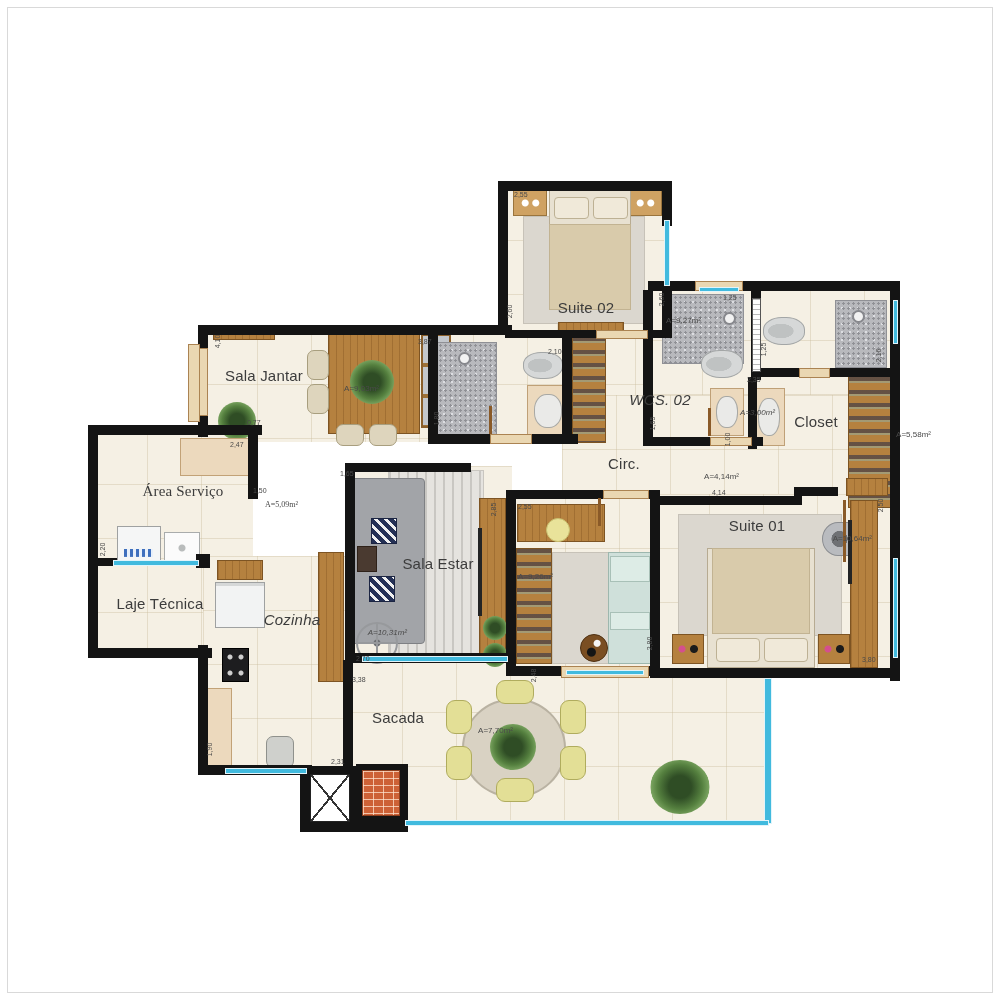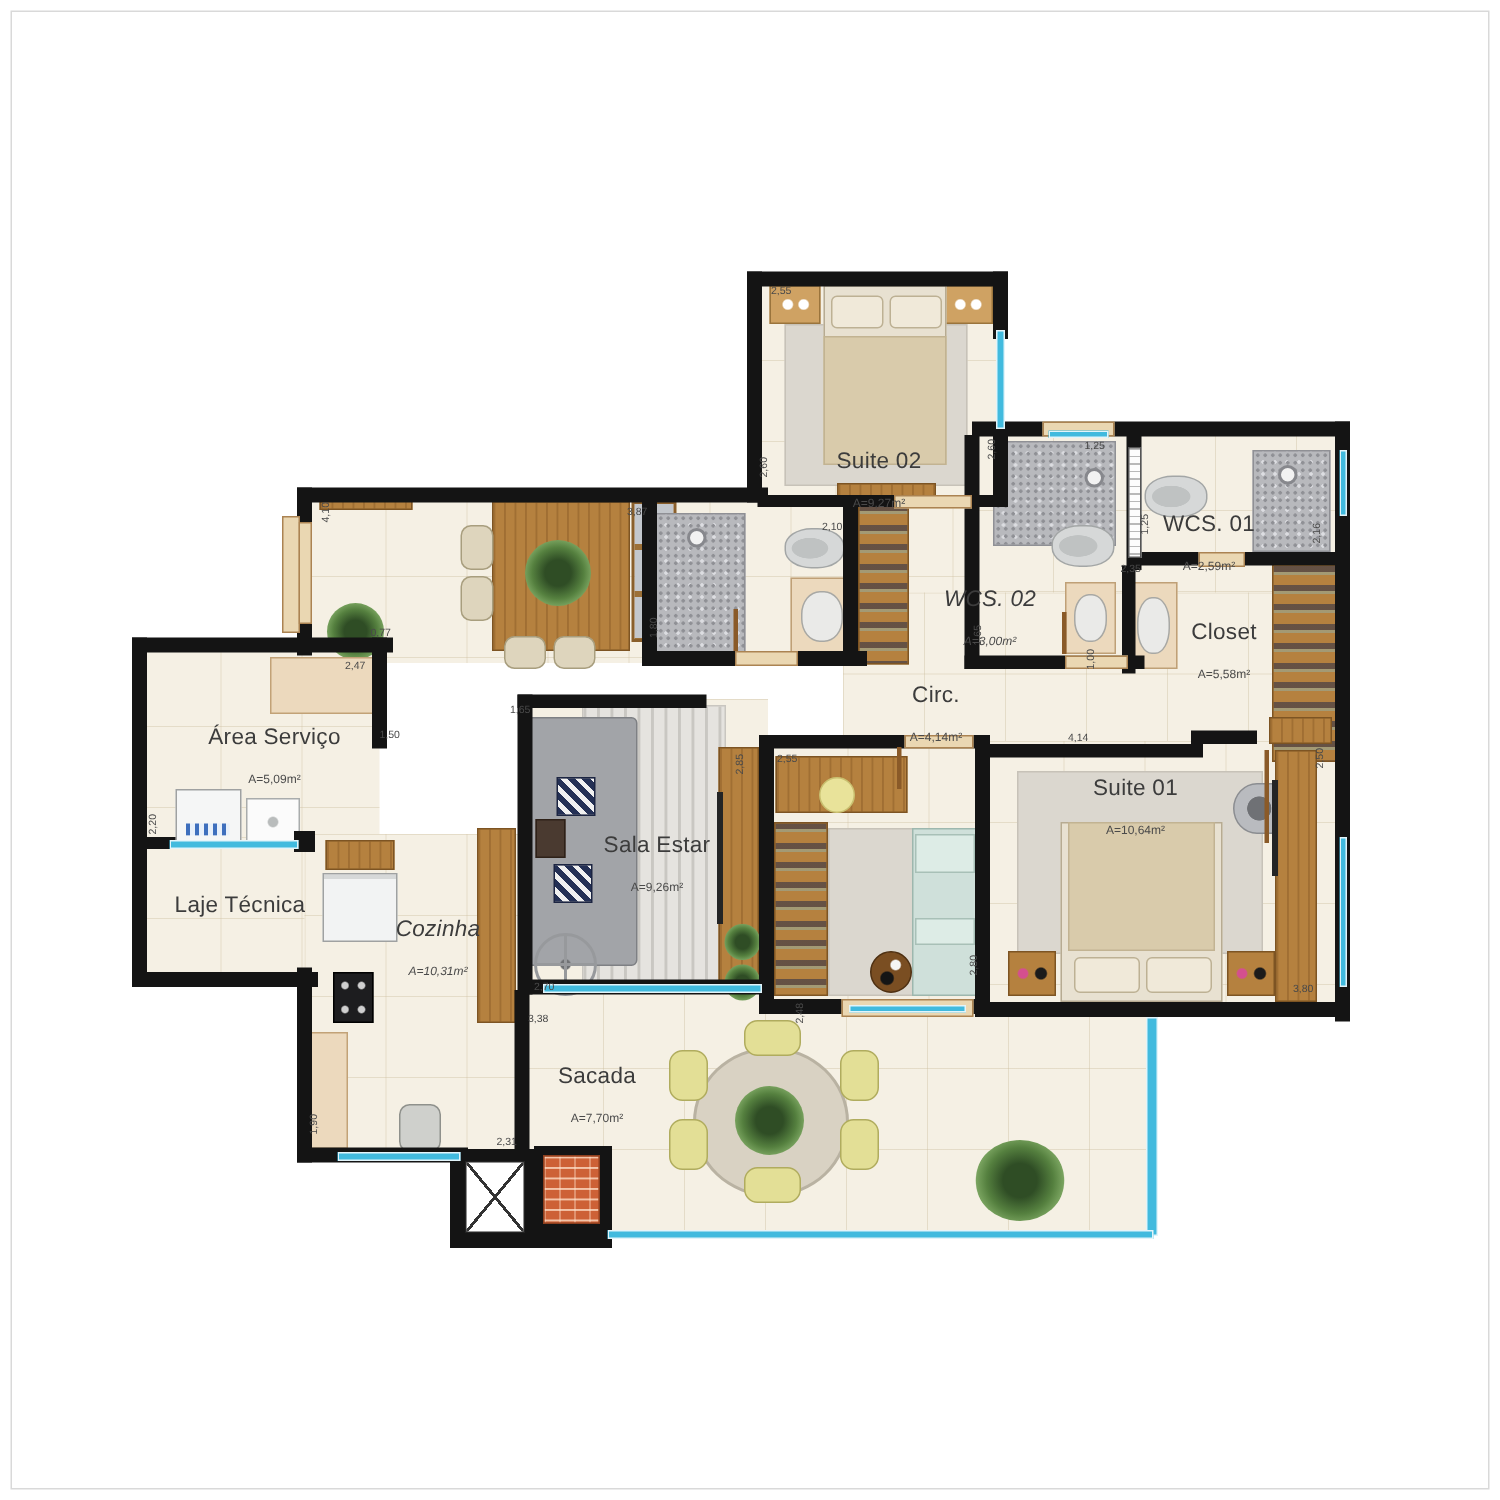--- a/index.html
+++ b/index.html
@@ -80,21 +80,21 @@
     background-size:10px 7px;}
   .xwhite{background:#ffffff;border:1px solid #222;
     background-image:linear-gradient(to top right,transparent calc(50% - 1px),#333 calc(50% - 1px) calc(50% + 1px),transparent calc(50% + 1px)),
       linear-gradient(to bottom right,transparent calc(50% - 1px),#333 calc(50% - 1px) calc(50% + 1px),transparent calc(50% + 1px));}
   .louver{background:#fdfdfd;border:1px solid #555;
     background-image:repeating-linear-gradient(180deg,#b9b9b9 0 1px,transparent 1px 5px);}
   .leaf{background:#8a5a28;}
   
   .room-label{position:absolute;width:230px;margin-left:-115px;text-align:center;color:#3c3c3c;line-height:1.05;}
   .rname{display:block;font-size:15px;letter-spacing:.2px;}
-  .rarea{display:block;font-size:8px;margin-top:16px;color:#4a4a4a;}
+  .rarea{display:block;font-size:8px;margin-top:1px;color:#4a4a4a;text-align:right;}
   .dim{position:absolute;font-size:7px;color:#4a4a4a;white-space:nowrap;}
   .dim.rot{transform:rotate(-90deg);transform-origin:center;}
 </style>
 </head>
 <body>
 
 <div id="canvas">
   <div class="frame"></div>
   <div id="plan" style="position:absolute;inset:0;">
       <div class="floor" style="left: 503px; top: 186px; width: 164px; height: 148px;"></div>
@@ -252,37 +252,37 @@
       <div class="furn brick" style="left: 362px; top: 770px; width: 38px; height: 46px;"></div>
       <div class="furn xwhite" style="left: 310px; top: 774px; width: 40px; height: 48px;"></div>
       <div class="furn leaf" style="left: 489px; top: 406px; width: 3px; height: 28px;"></div>
       <div class="furn leaf" style="left: 843px; top: 500px; width: 3px; height: 62px;"></div>
       <div class="furn leaf" style="left: 598px; top: 498px; width: 3px; height: 28px;"></div>
       <div class="furn leaf" style="left: 708px; top: 408px; width: 3px; height: 28px;"></div>
       <div class="room-label" style="left: 586px; top: 300px;">
         <span class="rname">Suite 02</span>
         <span class="rarea">A=9,27m²</span>
       </div>
+      <div class="room-label" style="left: 264px; top: 368px;">
+        <span class="rname">Sala Jantar</span>
+        <span class="rarea">A=9,03m²</span>
+      </div>
       <div class="room-label" style="left: 660px; top: 392px; font-style: italic;">
         <span class="rname">WCS. 02</span>
         <span class="rarea">A=3,00m²</span>
       </div>
-      <div class="room-label" style="left: 806px; top: 342px;">
-        <span class="rname">WCS. 01</span>
-        <span class="rarea">A=2,59m²</span>
-      </div>
       <div class="room-label" style="left: 816px; top: 414px;">
         <span class="rname">Closet</span>
         <span class="rarea">A=5,58m²</span>
       </div>
       <div class="room-label" style="left: 624px; top: 456px;">
         <span class="rname">Circ.</span>
         <span class="rarea">A=4,14m²</span>
       </div>
-      <div class="room-label" style="left: 183px; top: 484px;">
+      <div class="room-label" style="left: 183px; top: 484px; font-family: Liberation Serif, serif;">
         <span class="rname">Área Serviço</span>
         <span class="rarea">A=5,09m²</span>
       </div>
       <div class="room-label" style="left: 160px; top: 596px;">
         <span class="rname">Laje Técnica</span>
       </div>
       <div class="room-label" style="left: 292px; top: 612px; font-style: italic;">
         <span class="rname">Cozinha</span>
         <span class="rarea">A=10,31m²</span>
       </div>

